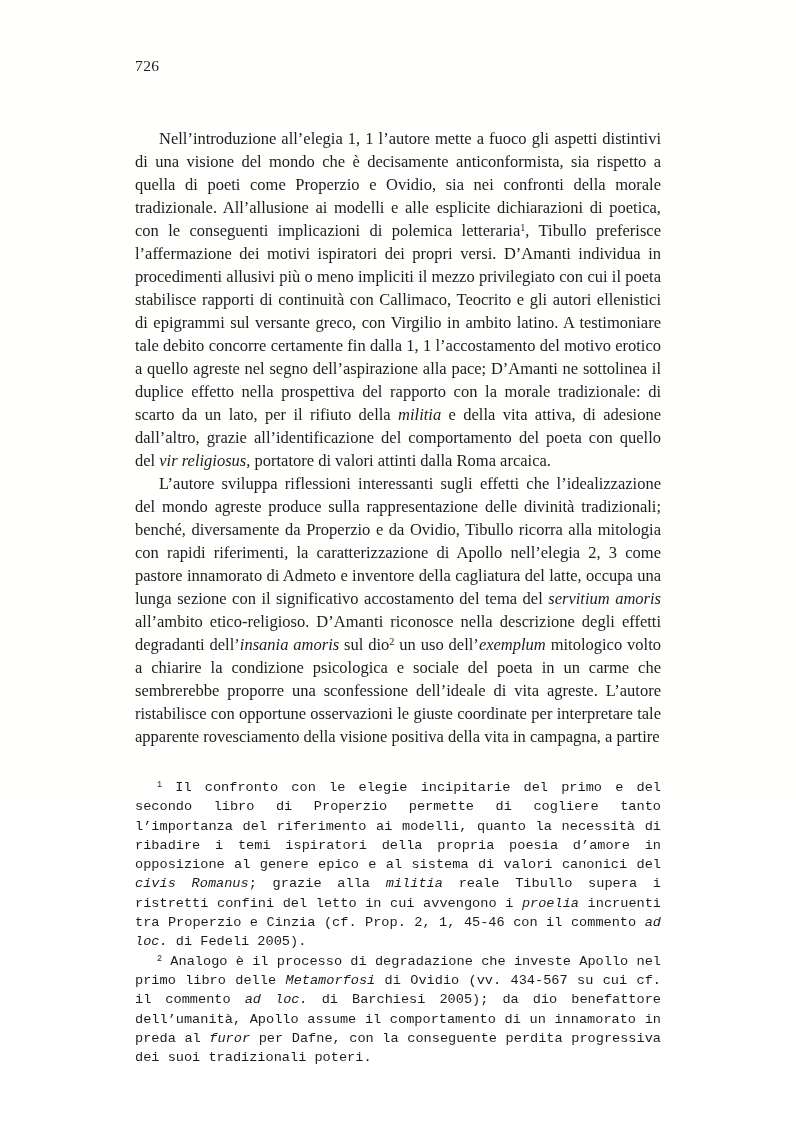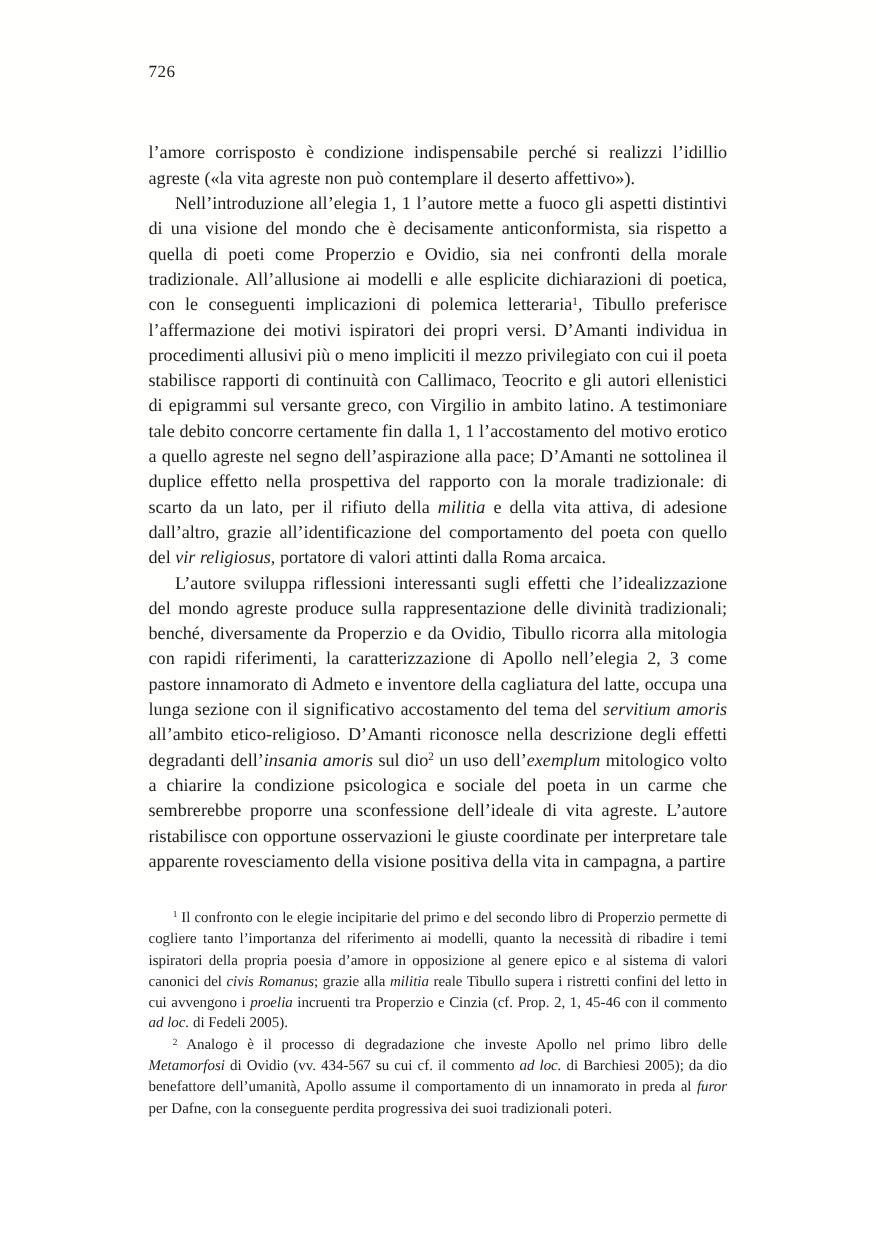--- a/index.html
+++ b/index.html
@@ -63,38 +63,38 @@
   }
   .footnotes-section {
     margin-top: 30px;
   }
   .footnotes-section .footnote {
     margin: 0;
     font-size: 13.6px;
     line-height: 19.3px;
     text-align: justify;
     hyphens: auto;
+    font-family: Liberation Mono, monospace;
     -webkit-hyphens: auto;
   }
   .footnotes-section .footnote.indent {
     text-indent: 22px;
   }
   i { font-style: italic; }
 </style>
 </head>
 <body>
 
 <div class="page">
 
   <div class="page-header">
     <span class="page-number">726</span>
   </div>
 
   <div class="body-text">
-      <p class="para"><span>l’amore corrisposto è condizione indispensabile perché si realizzi l’idillio agreste («la vita agreste non può contemplare il deserto affettivo»).</span></p>
       <p class="para indent"><span>Nell’introduzione all’elegia 1, 1 l’autore mette a fuoco gli aspetti distintivi di una visione del mondo che è decisamente anticonformista, sia rispetto a quella di poeti come Properzio e Ovidio, sia nei confronti della morale tradizionale. All’allusione ai modelli e alle esplicite dichiarazioni di poetica, con le conseguenti implicazioni di polemica letteraria</span><sup>1</sup><span>, Tibullo preferisce l’affermazione dei motivi ispiratori dei propri versi.  D’Amanti individua in procedimenti allusivi più o meno impliciti il mezzo privilegiato con cui il poeta stabilisce rapporti di continuità con Callimaco, Teocrito e gli autori ellenistici di epigrammi sul versante greco, con Virgilio in ambito latino. A testimoniare tale debito concorre certamente fin dalla 1, 1 l’accostamento del motivo erotico a quello agreste nel segno dell’aspirazione alla pace; D’Amanti ne sottolinea il duplice effetto nella prospettiva del rapporto con la morale tradizionale: di scarto da un lato, per il rifiuto della </span><i>militia</i><span> e della vita attiva, di adesione dall’altro, grazie all’identificazione del comportamento del poeta con quello del </span><i>vir religiosus</i><span>, portatore di valori attinti dalla Roma arcaica.</span></p>
       <p class="para indent"><span>L’autore sviluppa riflessioni interessanti sugli effetti che l’idealizzazione del mondo agreste produce sulla rappresentazione delle divinità tradizionali; benché, diversamente da Properzio e da Ovidio, Tibullo ricorra alla mitologia con rapidi riferimenti, la caratterizzazione di Apollo nell’elegia 2, 3 come pastore innamorato di Admeto e inventore della cagliatura del latte, occupa una lunga sezione con il significativo accostamento del tema del </span><i>servitium amoris</i><span> all’ambito etico-religioso. D’Amanti riconosce nella descrizione degli effetti degradanti dell’</span><i>insania amoris</i><span> sul dio</span><sup>2</sup><span> un uso dell’</span><i>exemplum</i><span> mitologico volto a chiarire la condizione psicologica e sociale del poeta in un carme che sembrerebbe proporre una sconfessione dell’ideale di vita agreste. L’autore ristabilisce con opportune osservazioni le giuste coordinate per interpretare tale apparente rovesciamento della visione positiva della vita in campagna, a partire</span></p>
     </div>
 
   <div class="footnotes-section">
       <p class="footnote indent"><sup>1</sup><span> Il confronto con le elegie incipitarie del primo e del secondo libro di Properzio permette di cogliere tanto l’importanza del riferimento ai modelli, quanto la necessità di ribadire i temi ispiratori della propria poesia d’amore in opposizione al genere epico e al sistema di valori canonici del </span><i>civis Romanus</i><span>; grazie alla </span><i>militia</i><span> reale Tibullo supera i ristretti confini del letto in cui avvengono i </span><i>proelia</i><span> incruenti tra Properzio e Cinzia (cf. Prop. 2, 1, 45-46 con il commento </span><i>ad loc.</i><span> di Fedeli 2005).</span></p>
       <p class="footnote indent"><sup>2</sup><span> Analogo è il processo di degradazione che investe Apollo nel primo libro delle </span><i>Metamorfosi</i><span> di Ovidio (vv. 434-567 su cui cf. il commento </span><i>ad loc.</i><span> di Barchiesi 2005); da dio benefattore dell’umanità, Apollo assume il comportamento di un innamorato in preda al </span><i>furor</i><span> per Dafne, con la conseguente perdita progressiva dei suoi tradizionali poteri.</span></p>
     </div>
 
 </div>

